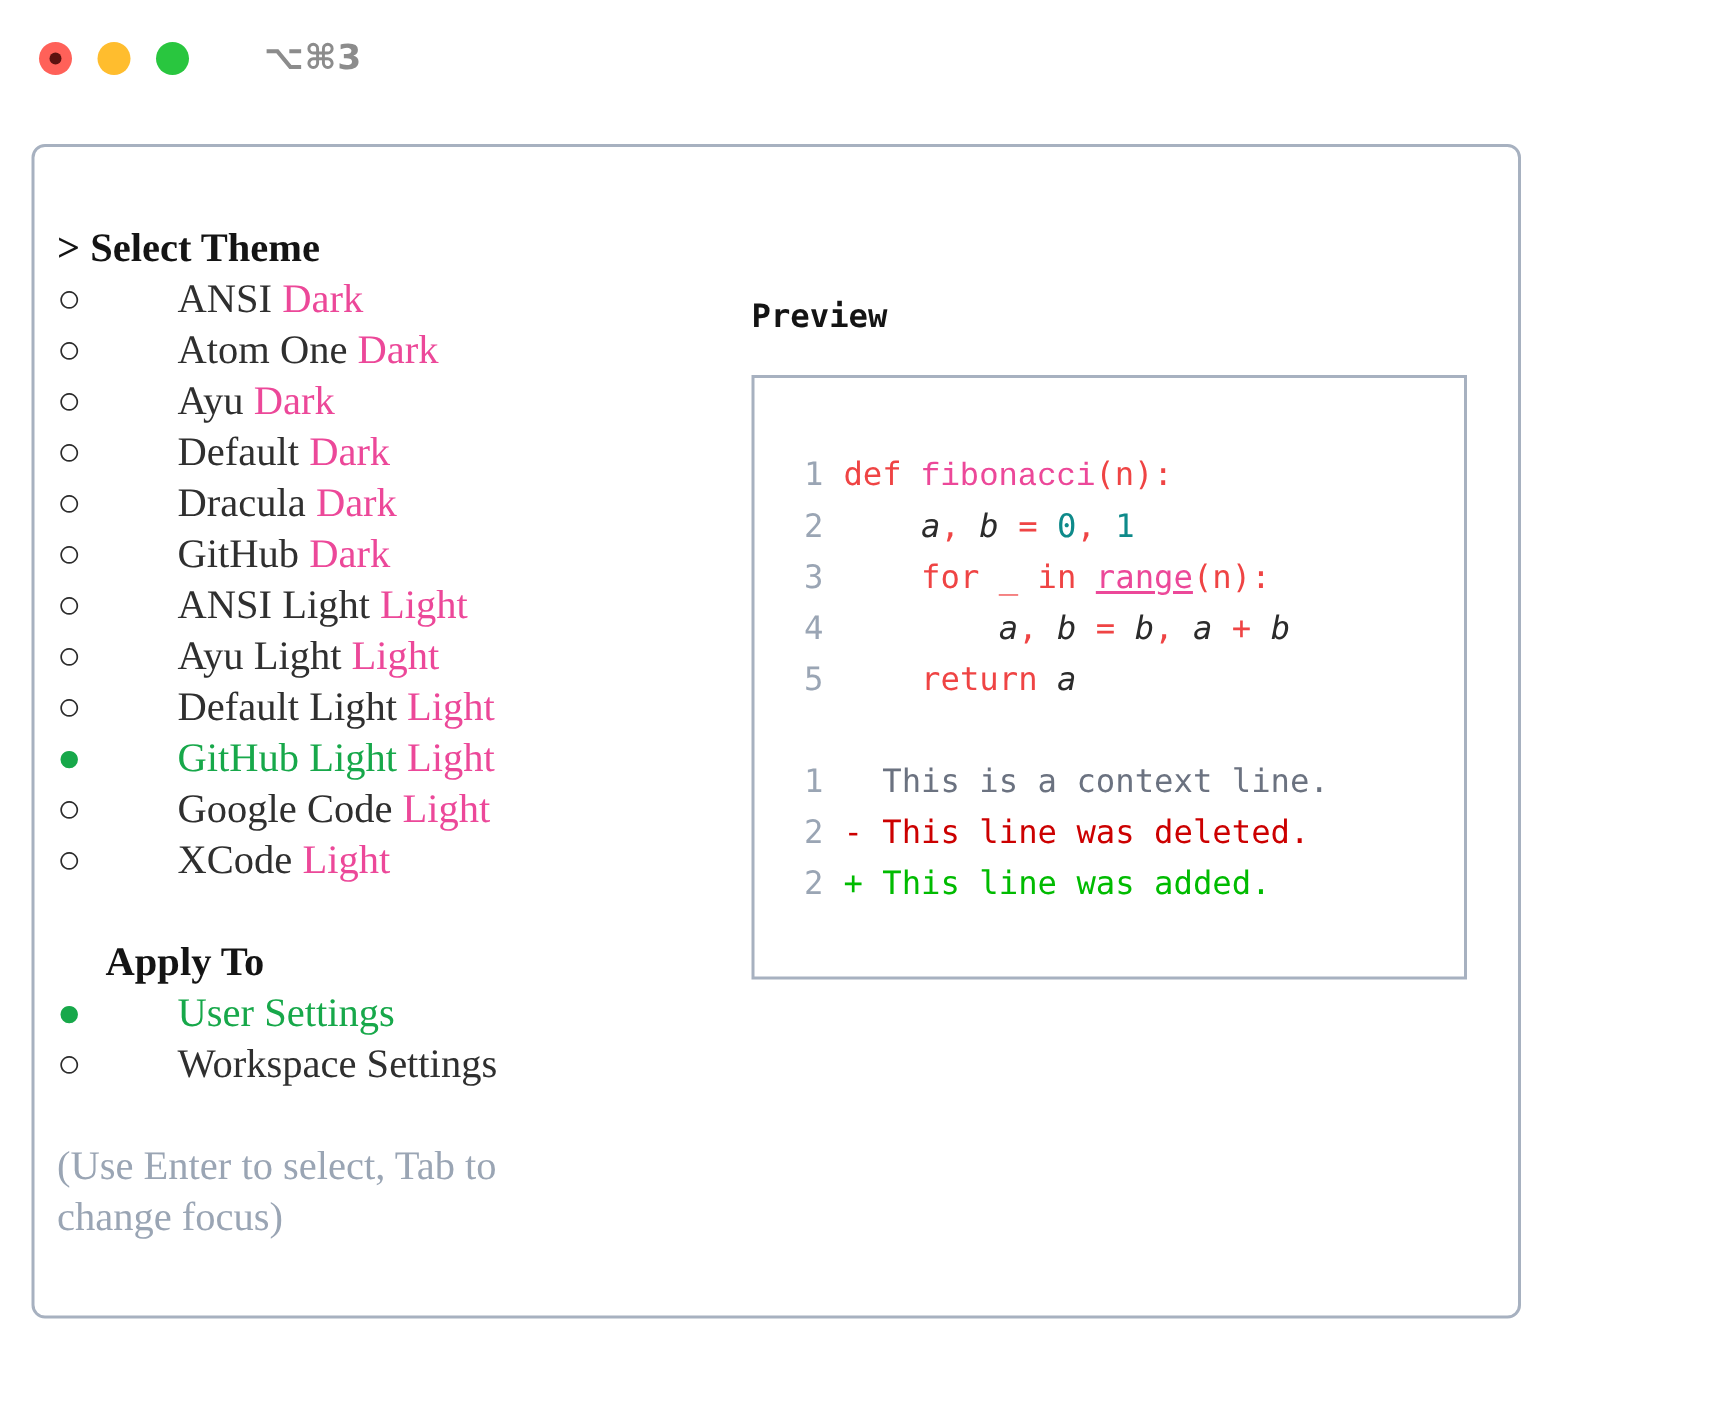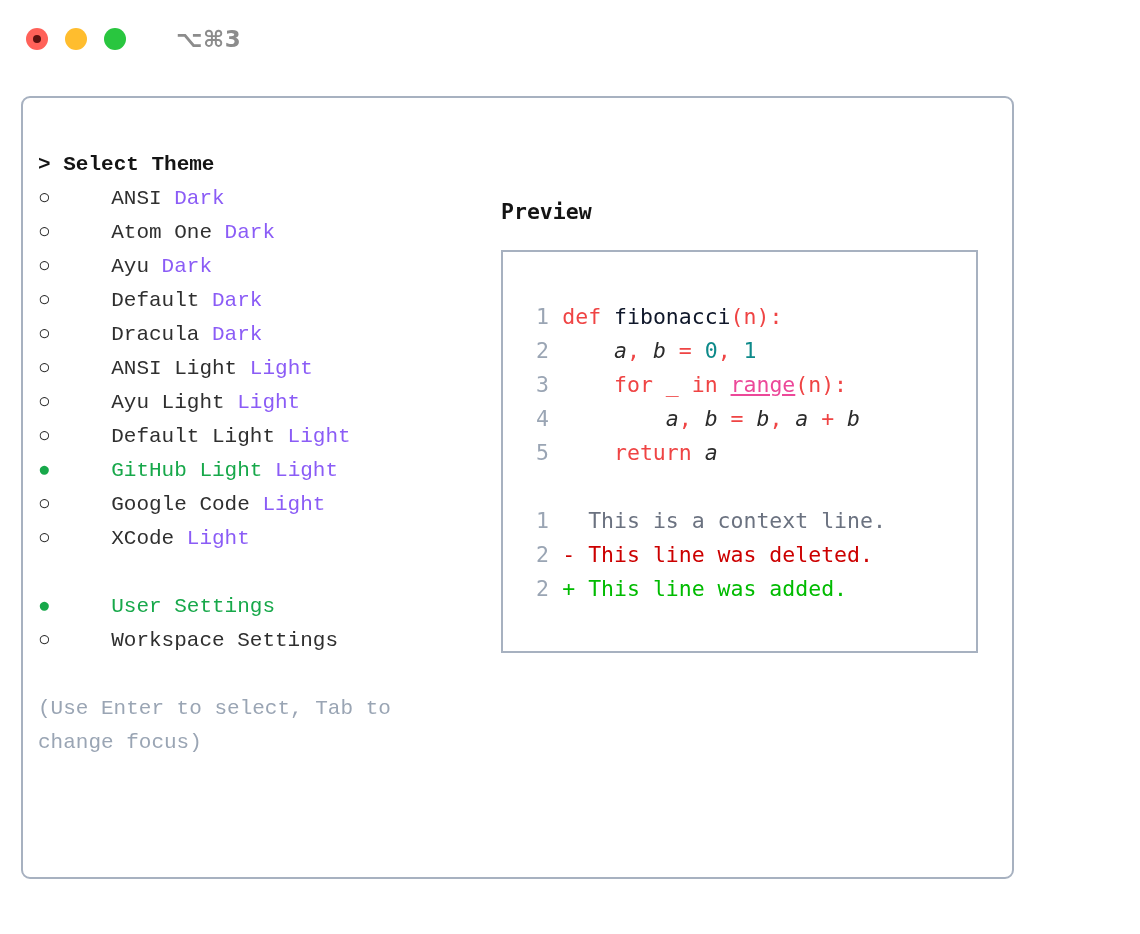--- a/index.html
+++ b/index.html
@@ -89,39 +89,39 @@
 
   
   .left-col {
     position: absolute;
     left: 15px;
     top: 50px;
     width: 440px;
   }
 
   .mono-line {
-    font-family: Liberation Mono, monospace;
-    font-size: 21px;
+    font-family: Liberation Serif, serif;
+    font-size: 27px;
     line-height: 34px;
     white-space: pre;
     color: #2b2b2b;
   }
 
   .section-header {
     font-weight: bold;
     color: #141414;
   }
 
   .marker {
     display: inline-block;
     width: 1.2em;
   }
 
   .item-name   { color: #2f2f2f; margin-left: 48px; }
-  .item-cat    { color: #8b5cf6; }
+  .item-cat    { color: #ec4899; }
 
   .item-selected .item-name,
   .item-selected .marker { color: #17a84a; }
 
   .hint {
     color: #9aa5b4;
   }
 
   
   .right-col {
@@ -160,21 +160,21 @@
   }
   .lineno {
     display: inline-block;
     width: 1.3em;
     text-align: right;
     color: #9aa5b4;
   }
   .gutter-gap { display: inline-block; width: 0.62em; }
 
   .tok-plain { color: #ef4444; }
-  .tok-func  { color: #0f172a; }
+  .tok-func  { color: #ec4899; font-family: Liberation Mono, monospace; }
   .tok-num   { color: #0e8a8a; }
   .tok-call  { color: #ec4899; text-decoration: underline; }
   .tok-var   { color: #2b2b2b; font-style: italic; }
 
   .diff-gap { height: 34px; }
   .diff-context { color: #6b7280; }
   .diff-del     { color: #cc0000; }
   .diff-add     { color: #00bb00; }
 </style>
 </head>
@@ -197,30 +197,32 @@
       <div class="left-col">
 
         <div class="mono-line section-header"><span>&gt; </span><span>Select Theme</span></div>
 
         <div id="theme-list">
             <div class="mono-line"><span class="marker">○ </span><span class="item-name">ANSI</span><span class="item-cat"> Dark</span></div>
             <div class="mono-line"><span class="marker">○ </span><span class="item-name">Atom One</span><span class="item-cat"> Dark</span></div>
             <div class="mono-line"><span class="marker">○ </span><span class="item-name">Ayu</span><span class="item-cat"> Dark</span></div>
             <div class="mono-line"><span class="marker">○ </span><span class="item-name">Default</span><span class="item-cat"> Dark</span></div>
             <div class="mono-line"><span class="marker">○ </span><span class="item-name">Dracula</span><span class="item-cat"> Dark</span></div>
+            <div class="mono-line"><span class="marker">○ </span><span class="item-name">GitHub</span><span class="item-cat"> Dark</span></div>
             <div class="mono-line"><span class="marker">○ </span><span class="item-name">ANSI Light</span><span class="item-cat"> Light</span></div>
             <div class="mono-line"><span class="marker">○ </span><span class="item-name">Ayu Light</span><span class="item-cat"> Light</span></div>
             <div class="mono-line"><span class="marker">○ </span><span class="item-name">Default Light</span><span class="item-cat"> Light</span></div>
             <div class="mono-line item-selected"><span class="marker">● </span><span class="item-name">GitHub Light</span><span class="item-cat"> Light</span></div>
             <div class="mono-line"><span class="marker">○ </span><span class="item-name">Google Code</span><span class="item-cat"> Light</span></div>
             <div class="mono-line"><span class="marker">○ </span><span class="item-name">XCode</span><span class="item-cat"> Light</span></div>
           </div>
 
         <div class="mono-line"> </div>
 
+        <div class="mono-line section-header"><span class="marker"></span><span>Apply To</span></div>
 
         <div id="apply-to-list">
             <div class="mono-line item-selected"><span class="marker">● </span><span class="item-name">User Settings</span></div>
             <div class="mono-line"><span class="marker">○ </span><span class="item-name">Workspace Settings</span></div>
           </div>
 
         <div class="mono-line"> </div>
 
         <div class="mono-line hint">(Use Enter to select, Tab to</div>
         <div class="mono-line hint">change focus)</div>

